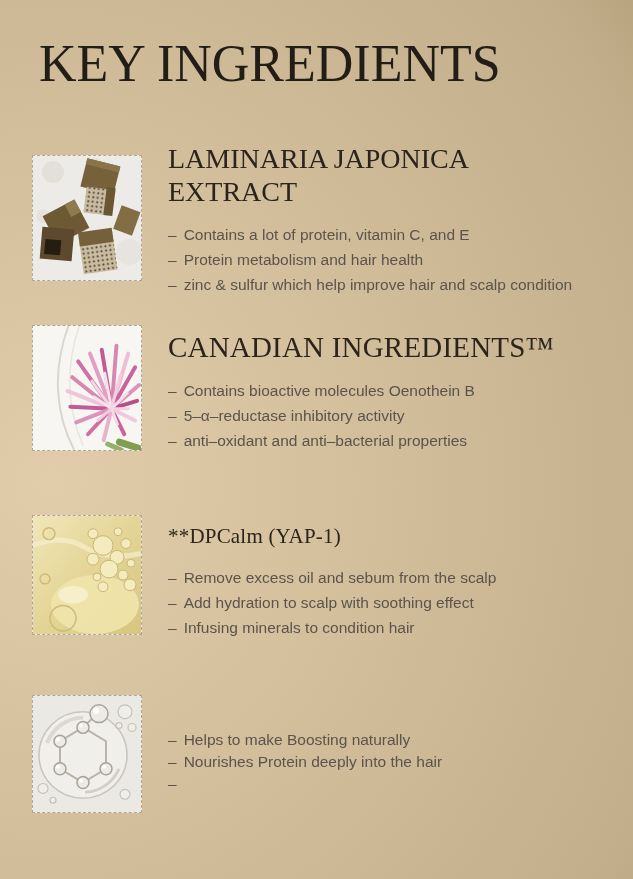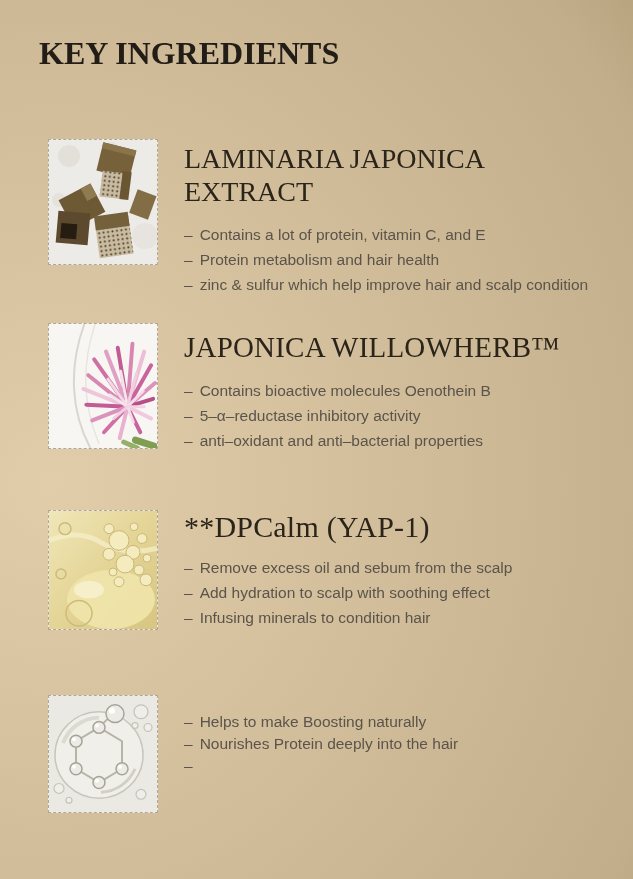--- a/index.html
+++ b/index.html
@@ -3,40 +3,40 @@
 <meta charset="utf-8">
 <style>
   html,body{margin:0;padding:0;}
   body{
     width:633px;height:879px;overflow:hidden;position:relative;
     background:radial-gradient(140% 110% at 8% 55%, #e1cdaa 0%, #d2bd9a 40%, #c3ae8b 75%, #a18e66 100%);
     font-family:"Liberation Sans", sans-serif;
   }
   .title{
     position:absolute;left:39px;top:37px;margin:0;
-    font-family:"Liberation Serif", serif;font-weight:700;
-    font-size:32px;line-height:1.05;color:#221d16;letter-spacing:0;
-  }
-  .ingredient{position:absolute;left:48px;display:flex;align-items:flex-start;}
+    font-family:"Liberation Serif", serif;font-weight:400;
+    font-size:52px;line-height:1.05;color:#221d16;letter-spacing:0;
+  }
+  .ingredient{position:absolute;left:32px;display:flex;align-items:center;}
   .s1{top:139px}.s2{top:323px}.s3{top:510px}.s4{top:695px}
   .thumb{
     flex:none;width:110px;height:126px;box-sizing:border-box;
     border:1px dashed rgba(128,110,80,.55);overflow:hidden;background:#f0eeea;
   }
   .s3 .thumb{height:120px}
   .s4 .thumb{height:118px}
   .thumb svg{display:block;width:100%;height:100%}
   .content{margin-left:26px;width:430px}
   .heading{
     margin:0;font-family:"Liberation Serif", serif;font-weight:500;
     font-size:29px;line-height:33px;color:#2a241b;white-space:pre-line;letter-spacing:.2px;
   }
   .s1 .heading{margin-top:3px;font-size:28px;letter-spacing:0}
   .s2 .heading{margin-top:8px}
-  .s3 .heading{margin-top:0;font-size:30px}
+  .s3 .heading{margin-top:10px;font-size:21px}
   .s4 .heading{margin-top:-14px}
   .bullets{
     list-style:none;margin:14px 0 0;padding:0;
     font-size:15.5px;line-height:25px;color:#5a544b;letter-spacing:0;
   }
   .s3 .bullets{margin-top:12px}
   .s4 .bullets{margin-top:16px;line-height:22px}
   .bullet{display:flex}
   .dash{flex:none;margin-right:7px}
 </style>
@@ -136,21 +136,21 @@
           <path d="M80 84 L62 72" stroke="#f6e3ec" stroke-width="3"></path>
           <path d="M80 84 L66 96" stroke="#f0cfe0" stroke-width="3"></path>
           <path d="M80 84 L86 100" stroke="#f6dce9" stroke-width="3"></path>
           <path d="M80 84 L97 84" stroke="#f2d3e3" stroke-width="3"></path>
           <path d="M88 118 L107 124" stroke="#7f9e52" stroke-width="7"></path>
           <path d="M76 120 L90 126" stroke="#97b069" stroke-width="5"></path>
         </g>
       </svg>
     </div>
     <div class="content">
-      <h2 class="heading">JAPONICA WILLOWHERB™</h2>
+      <h2 class="heading">CANADIAN INGREDIENTS™</h2>
       <ul class="bullets">
         <li class="bullet">
             <span class="dash">–</span>
             <span>Contains bioactive molecules Oenothein B</span>
           </li>
         <li class="bullet">
             <span class="dash">–</span>
             <span>5–α–reductase inhibitory activity</span>
           </li>
         <li class="bullet">

